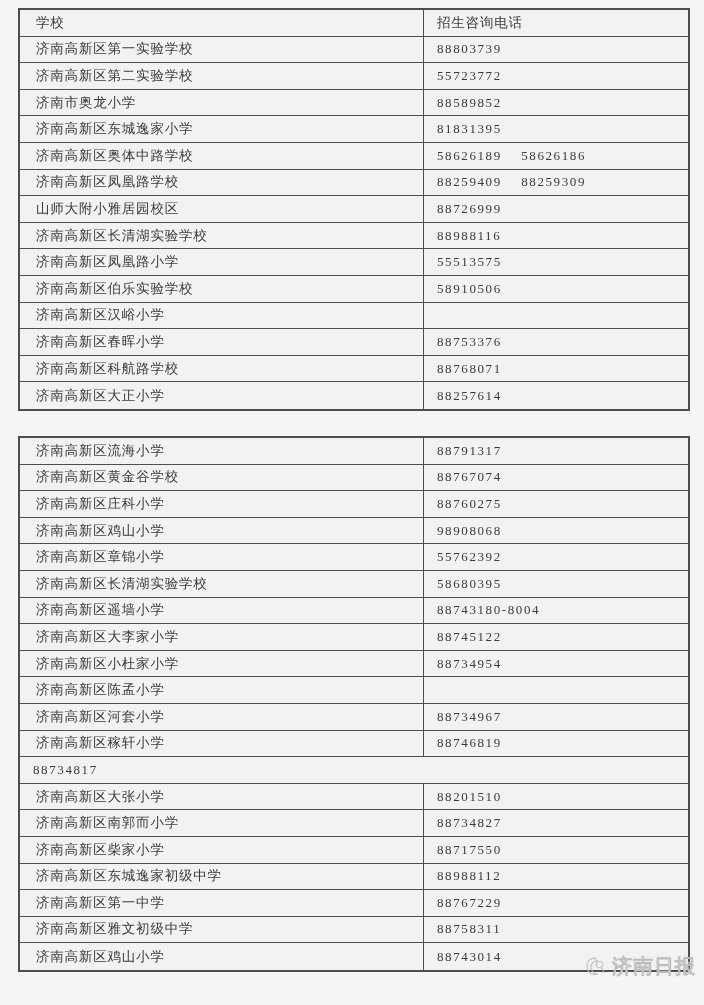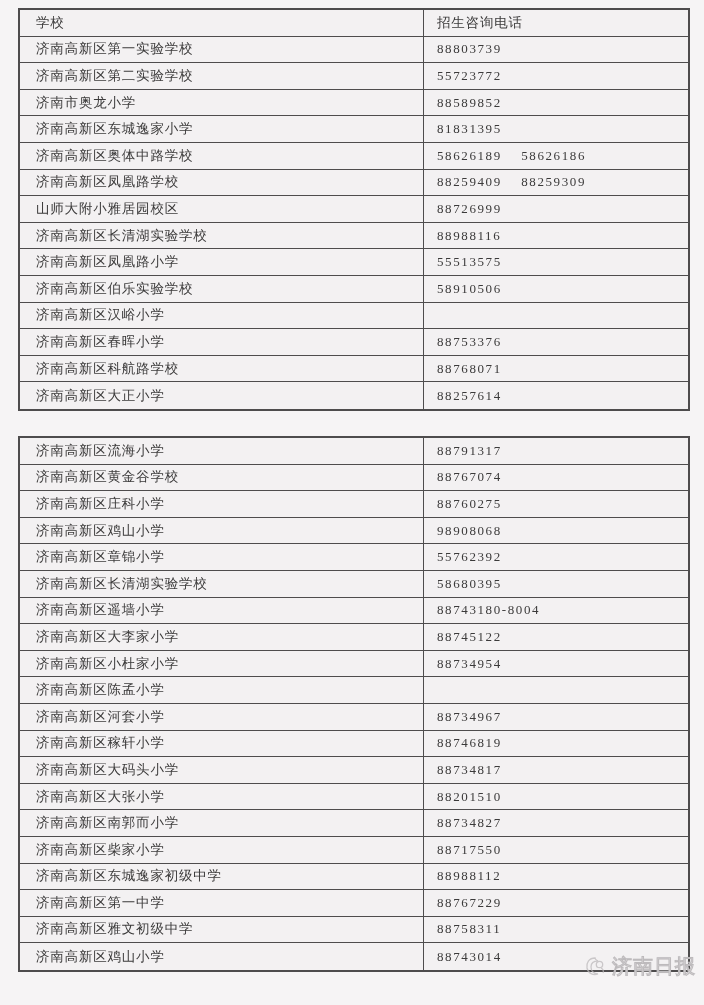--- a/index.html
+++ b/index.html
@@ -183,21 +183,20 @@
         </div>
         <div class="row">
           <div class="cell school">济南高新区河套小学</div>
           <div class="cell phone">88734967</div>
         </div>
         <div class="row">
           <div class="cell school">济南高新区稼轩小学</div>
           <div class="cell phone">88746819</div>
         </div>
         <div class="row">
-          <div class="cell school">济南高新区大码头小学</div>
           <div class="cell phone">88734817</div>
         </div>
         <div class="row">
           <div class="cell school">济南高新区大张小学</div>
           <div class="cell phone">88201510</div>
         </div>
         <div class="row">
           <div class="cell school">济南高新区南郭而小学</div>
           <div class="cell phone">88734827</div>
         </div>

